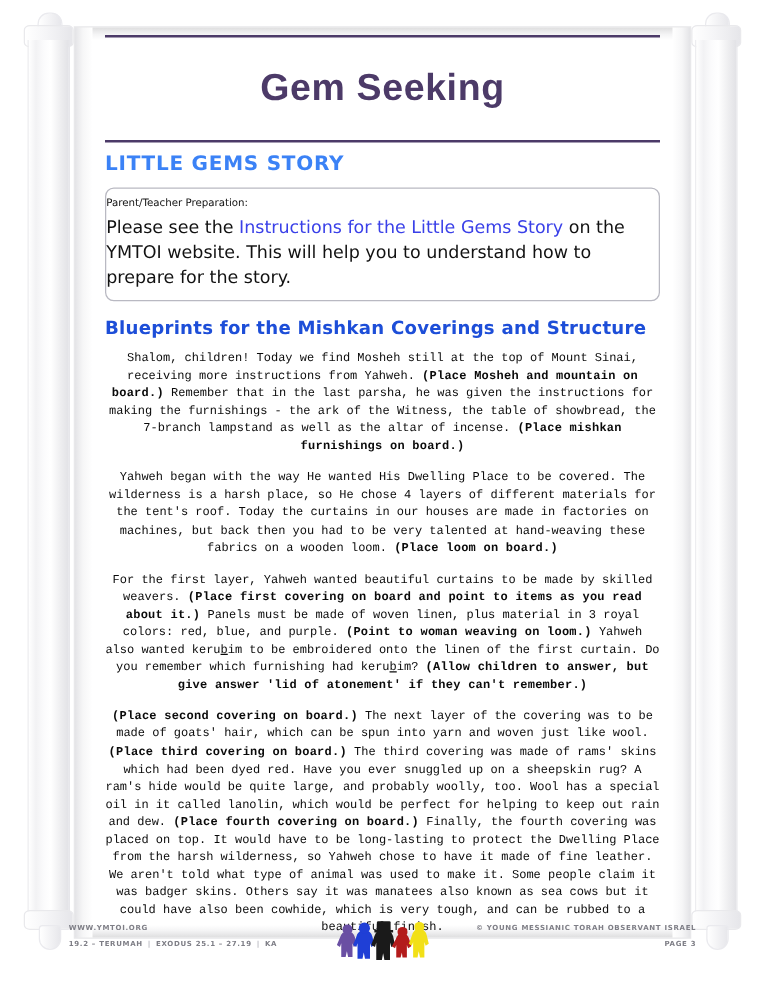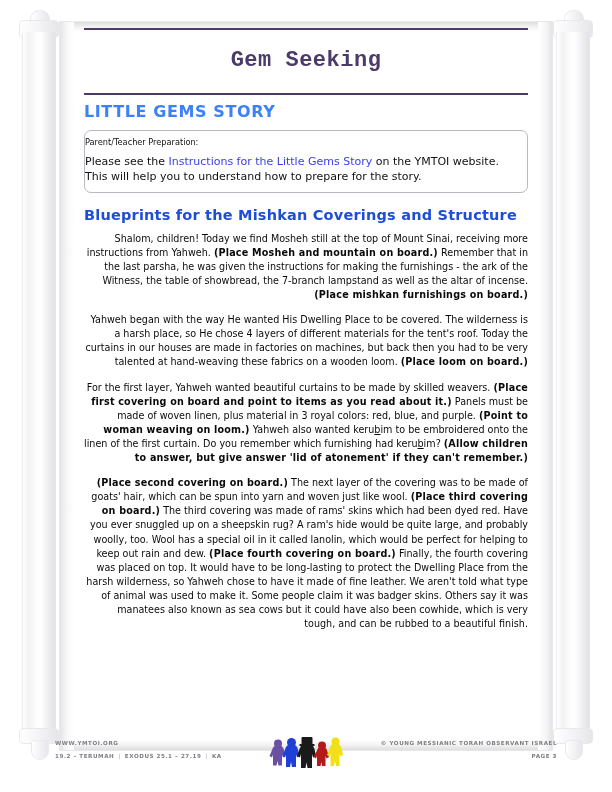--- a/index.html
+++ b/index.html
@@ -134,22 +134,22 @@
     top: 28px;
   }
 
   
   .rule {
     height: 2px;
     background: #4c3a68;
     width: 100%;
   }
   .doc-title {
-    font-family: Liberation Mono, monospace;
-    font-size: 22px;
+    font-family: Liberation Sans, sans-serif;
+    font-size: 30px;
     font-weight: bold;
     color: #4c3a68;
     text-align: center;
     letter-spacing: 0.5px;
     padding: 4px 0 5px 0;
     line-height: 1.1;
   }
 
   .section-title {
     font-family: "DejaVu Sans", sans-serif;
@@ -169,21 +169,21 @@
     margin: 0 0 14px 0;
     background: #ffffff;
   }
   .prep-label {
     font-size: 8.2px;
     color: #111111;
     line-height: 1.35;
     margin-bottom: 5px;
   }
   .prep-body {
-    font-size: 11px;
+    font-size: 14px;
     color: #111111;
     line-height: 1.42;
   }
   .prep-link {
     color: #3a40e8;
   }
 
   .blueprint-heading {
     font-family: "DejaVu Sans", sans-serif;
     font-size: 14.5px;
@@ -191,21 +191,22 @@
     color: #1d4ed8;
     margin: 0 0 9px 0;
     letter-spacing: 0.2px;
   }
 
   p.story {
     font-size: 9.6px;
     color: #0a0a0a;
     line-height: 1.47;
     margin: 0 0 11px 0;
-    text-align: right;
+    text-align: center;
+    font-family: Liberation Mono, monospace;
   }
   p.story:last-child { margin-bottom: 0; }
 
   .cue {
     font-weight: bold;
     letter-spacing: 0.2px;
   }
   .uline { text-decoration: underline; }
 
   

